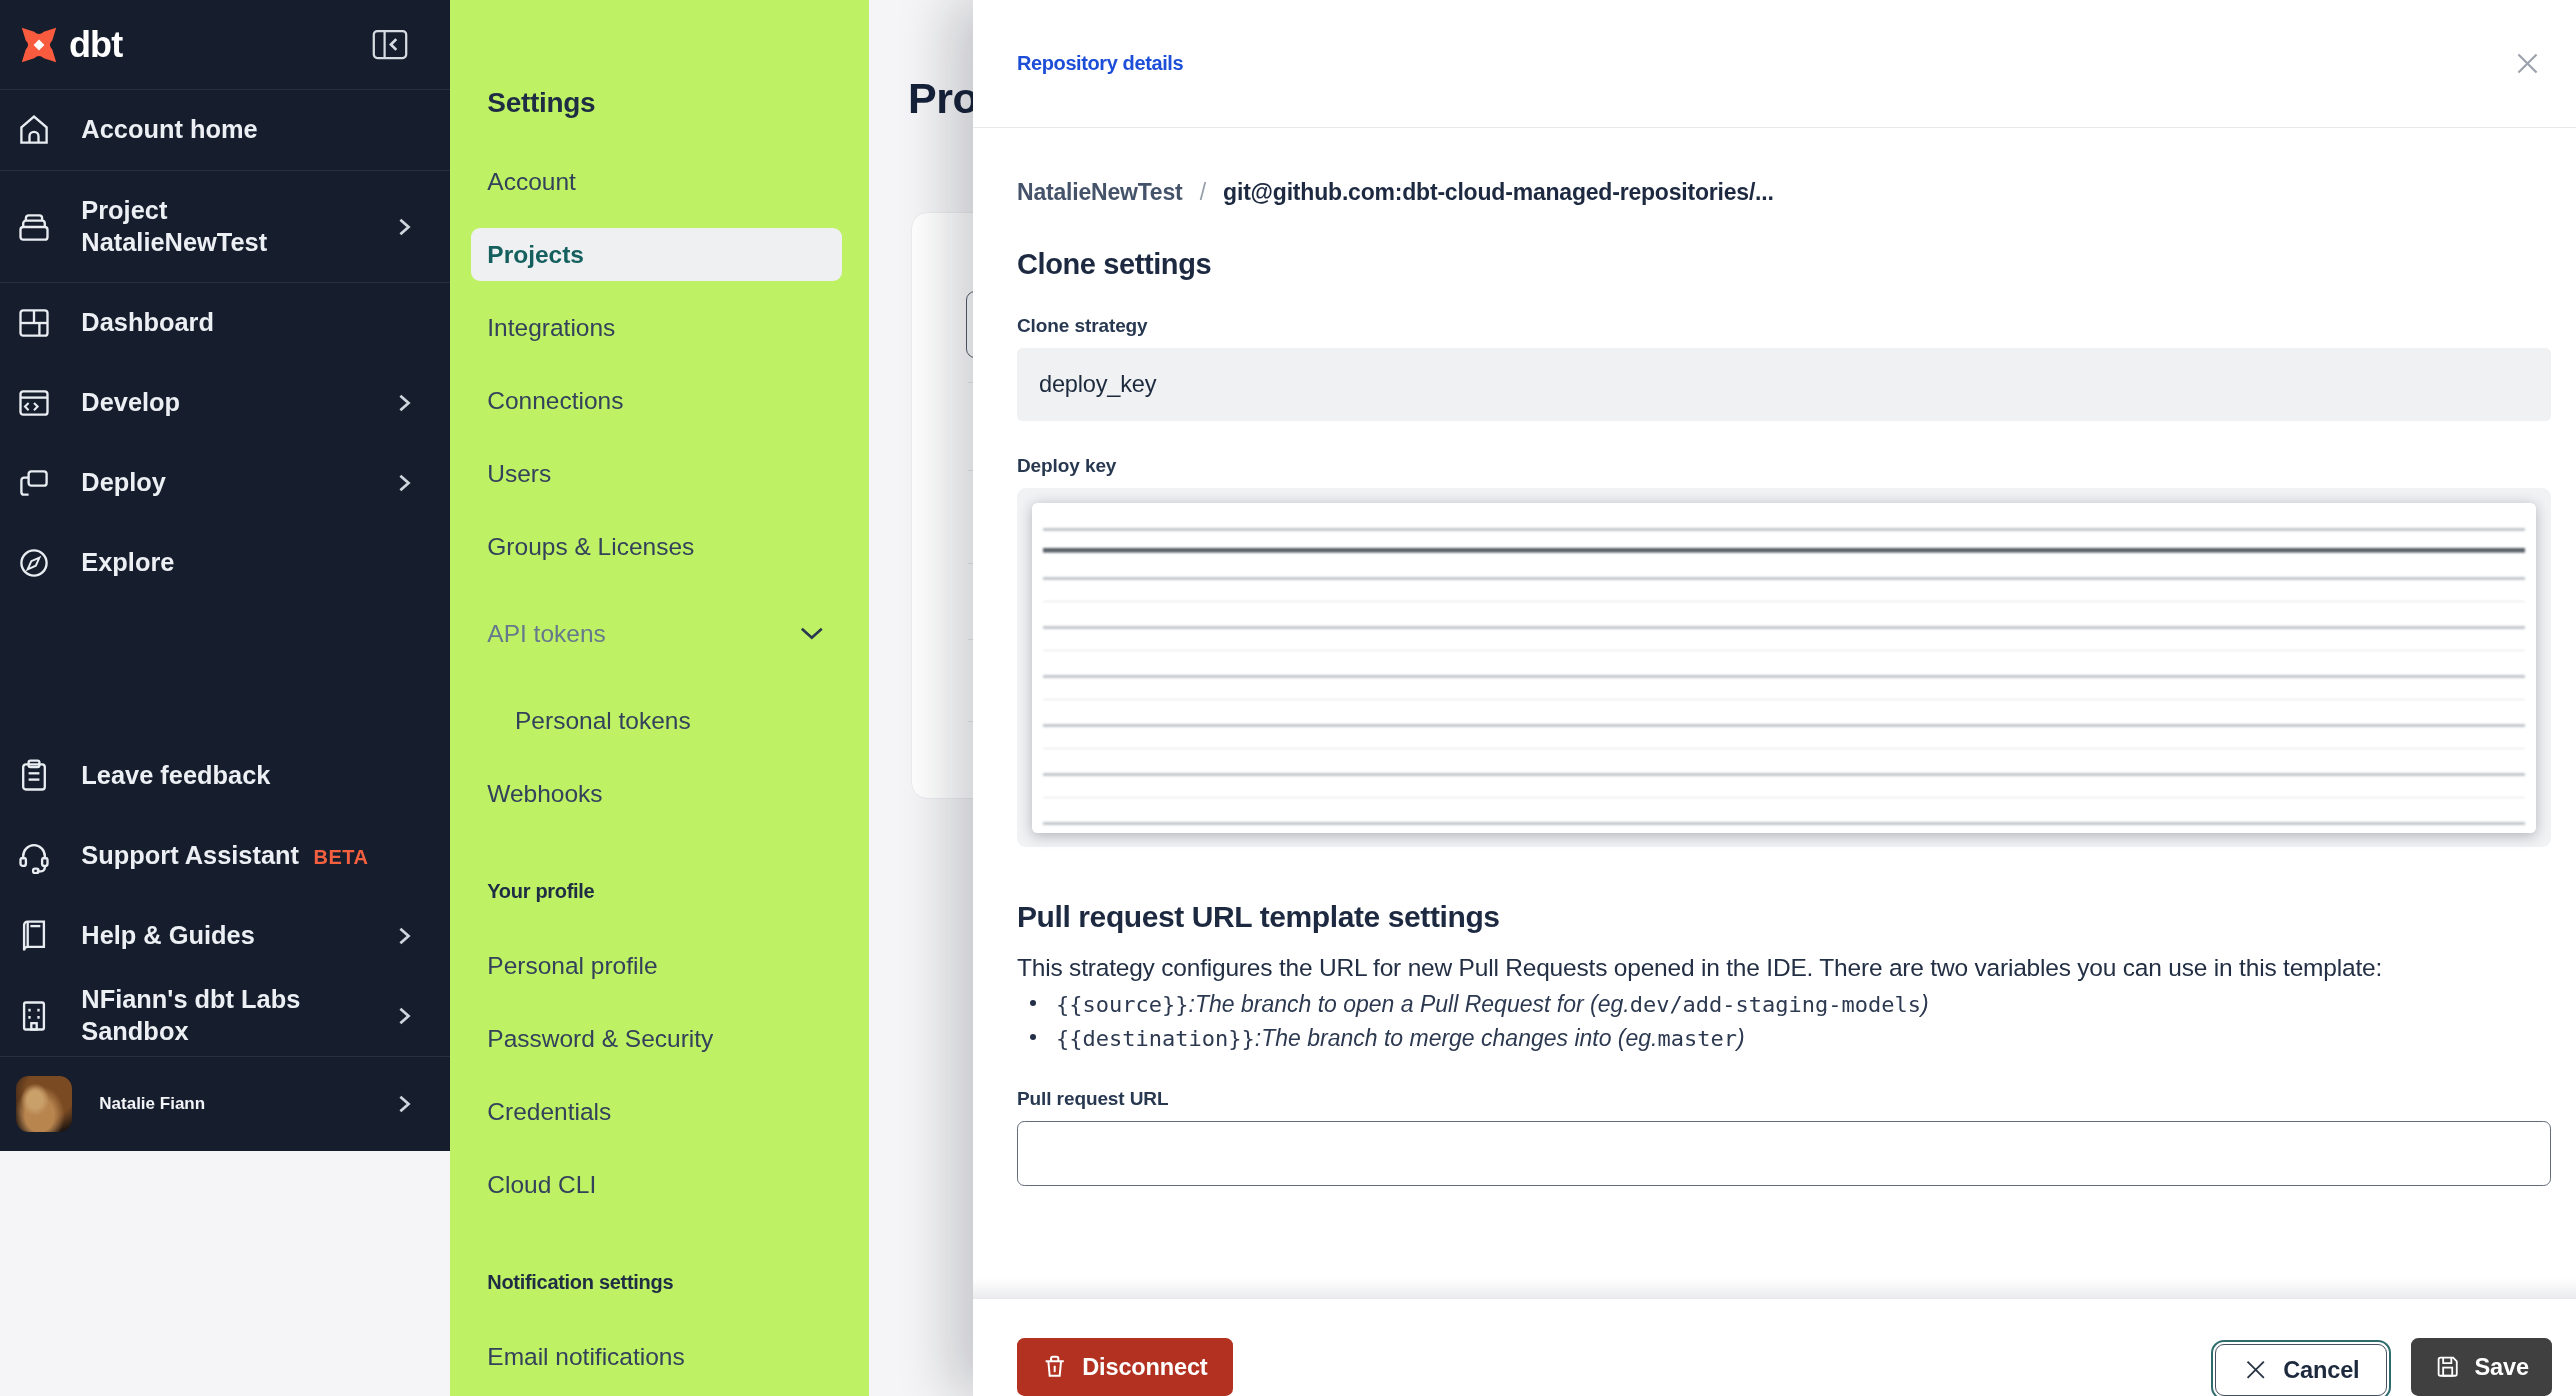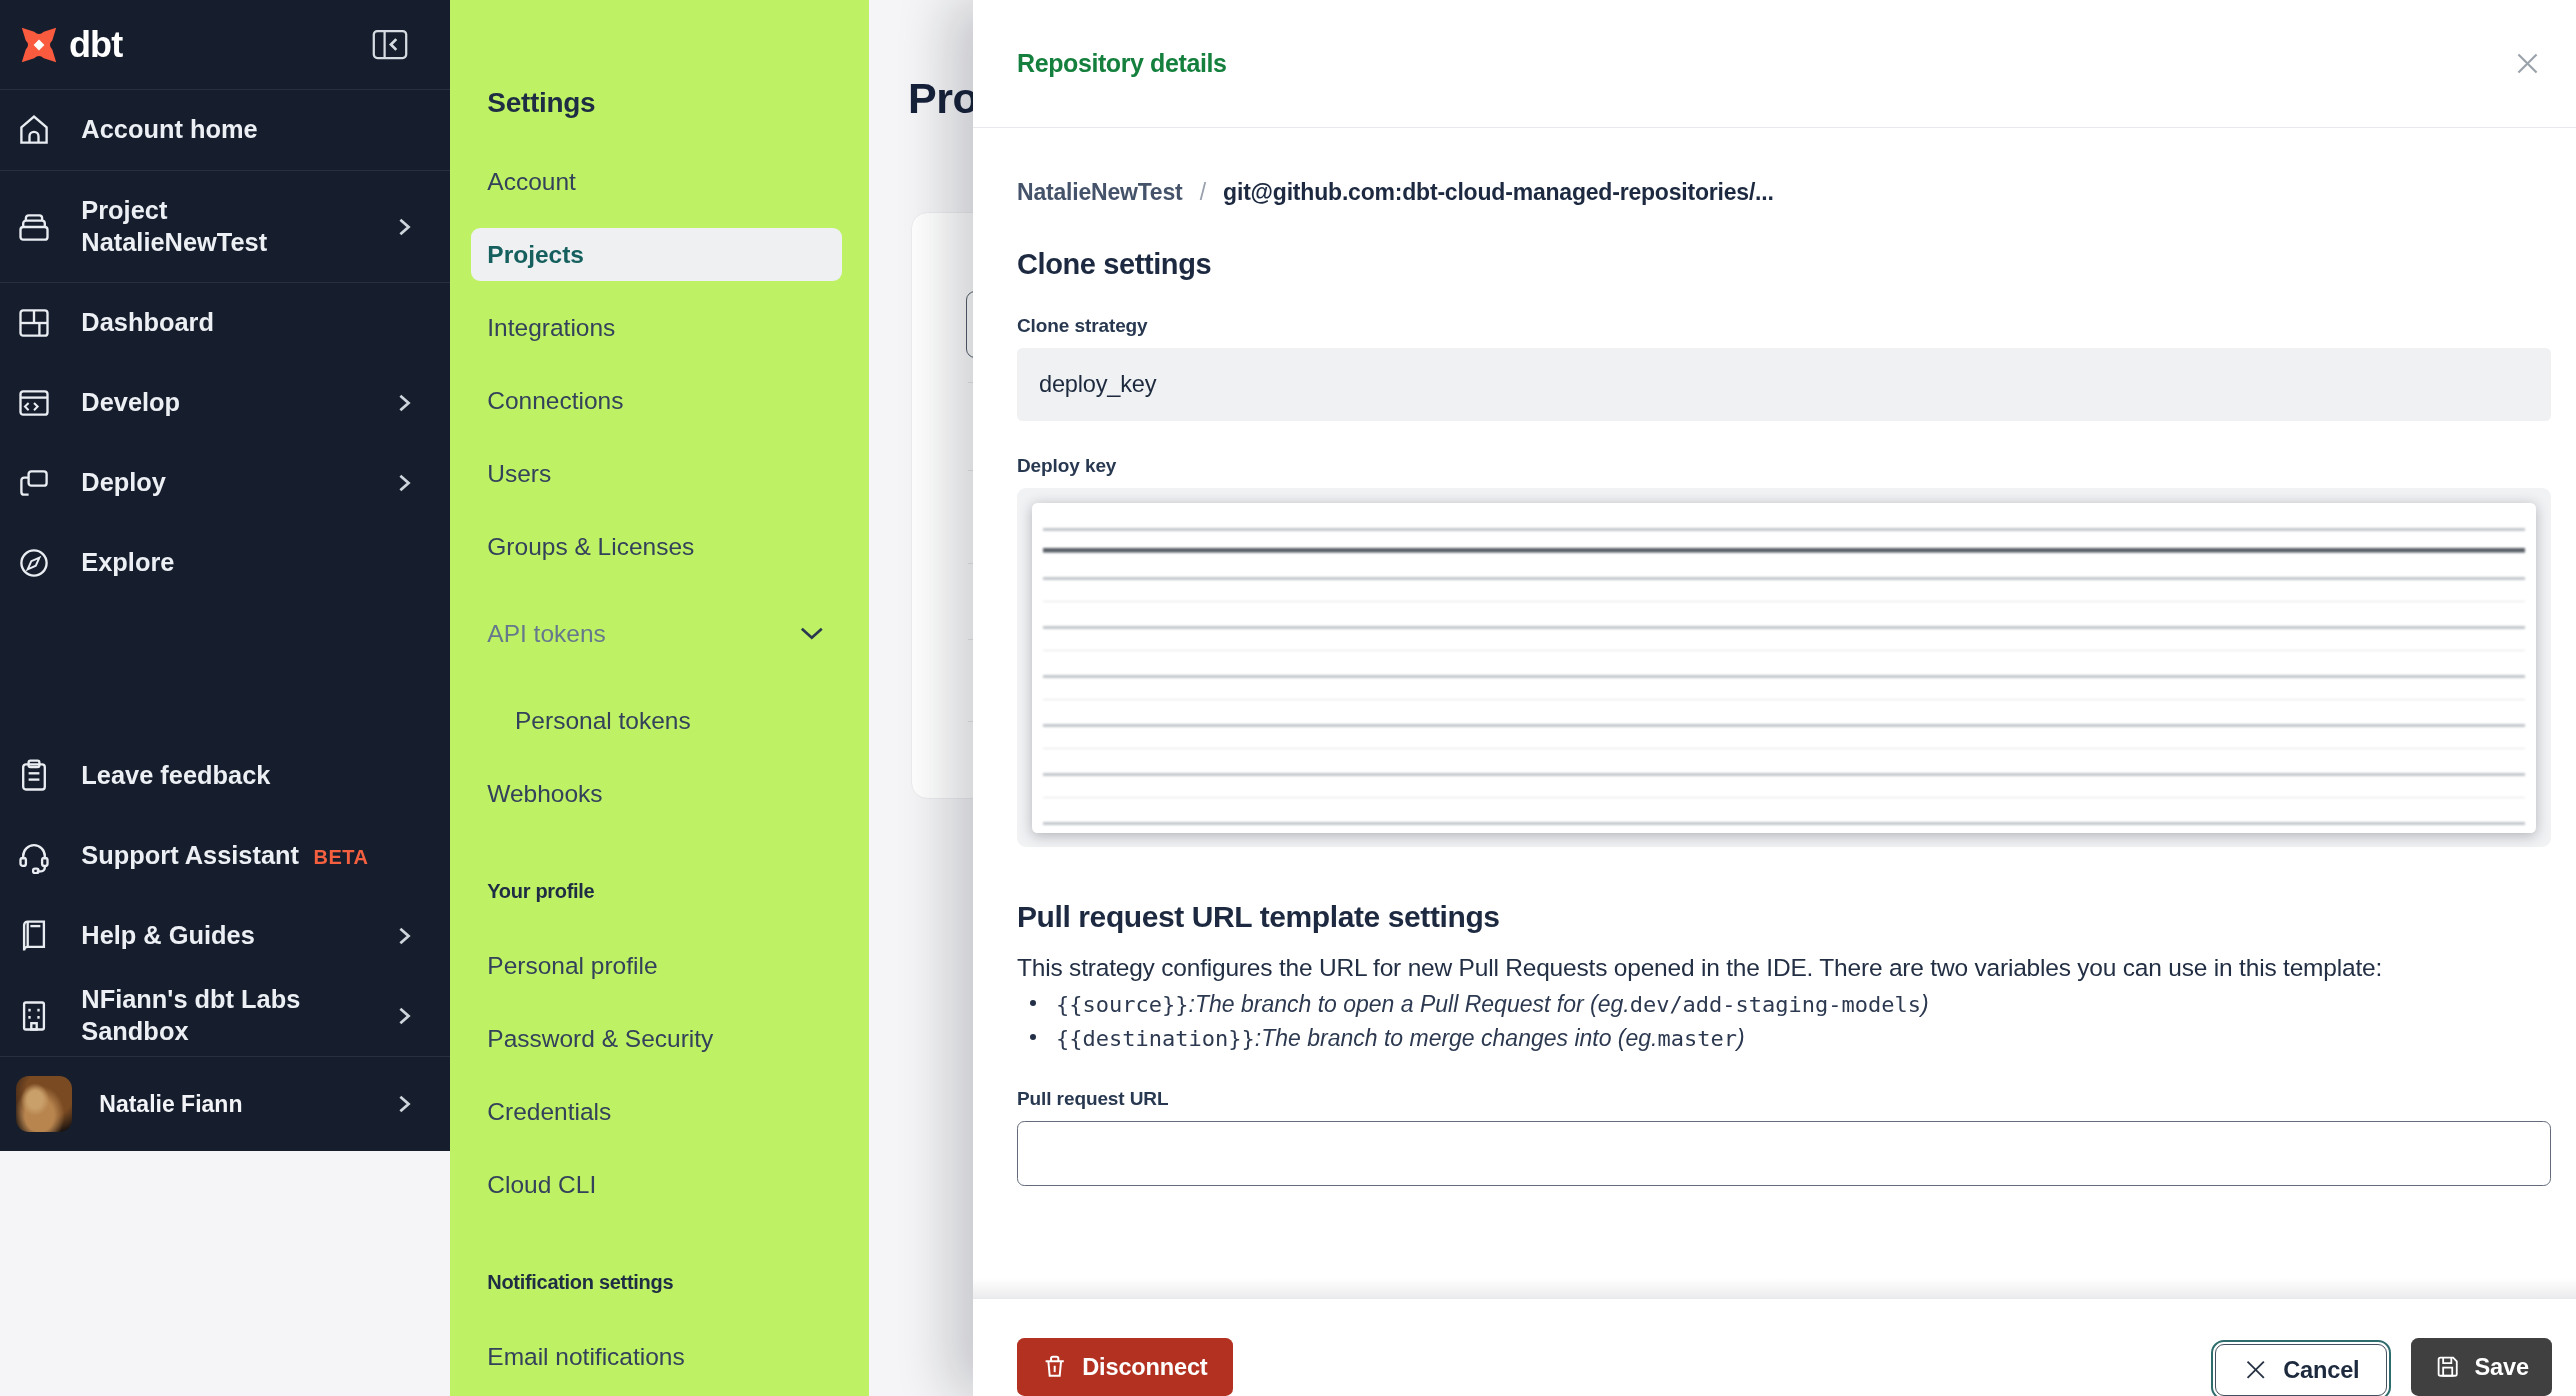--- a/index.html
+++ b/index.html
@@ -21,21 +21,21 @@
   .proj-item{min-height:111px;}
   .side-spacer{flex:1 1 auto;}
   .beta-badge{font-size:20px;font-weight:700;color:#f4603f;margin-left:14.5px;letter-spacing:0.5px;}
   .user-row{border-top:0.9px solid #28303f;min-height:94px;display:flex;align-items:center;padding:0 36px 0 16.3px;gap:27px;cursor:pointer;}
   .avatar{width:56px;height:56px;border-radius:12.7px;flex:0 0 auto;
     background:
       radial-gradient(23.6px 27px at 34% 42%, #caa06a 0 32%, rgba(0,0,0,0) 60%),
       radial-gradient(36px 42px at 42% 70%, #b8854f 0 40%, rgba(0,0,0,0) 70%),
       radial-gradient(54px 54px at 60% 30%, #7a4a22 0 45%, rgba(0,0,0,0) 75%),
       linear-gradient(145deg,#3a2417,#1c1410 70%);}
-  .user-name{flex:1;font-size:23px;font-weight:700;color:#f2f4f7;}
+  .user-name{flex:1;font-size:17px;font-weight:700;color:#f2f4f7;}
 
   
   .settings-col{position:absolute;left:450px;top:0;width:419px;height:1396px;background:#bef264;color:#2f3d52;}
   .settings-inner{padding:87px 0 0 21px;}
   .settings-h{font-size:28px;font-weight:700;color:#1e2c44;margin:0 0 0 16.3px;letter-spacing:-0.3px;}
   .s-item{width:371px;box-sizing:border-box;display:flex;align-items:center;height:53px;margin-top:20px;padding:0 18px 0 16.3px;border-radius:9px;font-size:24.5px;color:#33415a;cursor:pointer;}
   .s-item.first{margin-top:36px;justify-content:center;}
   .s-item.active{background:#eef0f2;color:#15605e;font-weight:700;}
   .s-item.muted{color:#66788c;}
   .s-item .flex1{flex:1;}
@@ -47,21 +47,21 @@
   
   .page-behind{position:absolute;left:870px;top:0;right:0;height:1396px;background:#f5f5f7;}
   .page-title{position:absolute;left:38px;top:74px;font-size:43px;font-weight:700;color:#16223a;letter-spacing:-0.5px;}
   .page-card{position:absolute;left:41px;top:212px;width:690px;height:585px;background:#ffffff;border:0.9px solid #ececef;border-radius:16.3px;}
   .card-btn-frag{position:absolute;left:54px;top:78px;width:381px;height:65px;border:1.8px solid #525d6c;border-radius:9px;background:#fff;}
   .card-line{position:absolute;left:56px;right:-1.8px;height:0.9px;background:#e9ebed;}
 
   
   .drawer{position:absolute;left:973px;top:0;width:1603px;height:1396px;background:#ffffff;box-shadow:-23.6px 0 51px rgba(15,20,30,.20);display:flex;flex-direction:column;box-sizing:border-box;}
   .drawer-header{flex:0 0 auto;height:128px;display:flex;align-items:center;padding:0 34px 0 44px;border-bottom:0.9px solid #e7e9ec;box-sizing:border-box;}
-  .drawer-title{font-size:25px;font-weight:700;color:#15803d;letter-spacing:-0.4px;flex:1;}
+  .drawer-title{font-size:20px;font-weight:700;color:#1d4ed8;letter-spacing:-0.4px;flex:1;}
   .close-btn{width:29px;height:29px;cursor:pointer;}
   .drawer-body{flex:1 1 auto;padding:0 25.4px 0 44px;overflow:hidden;color:#222f46;}
   .crumb{margin-top:51px;font-size:23px;letter-spacing:-0.2px;}
   .crumb .proj{color:#45536a;font-weight:600;}
   .crumb .sep{color:#97a0ac;margin:0 11px;font-weight:400;}
   .crumb .repo{color:#1c2940;font-weight:700;}
   .sec-h{margin-top:42px;font-size:29px;font-weight:700;color:#1c2940;letter-spacing:-0.4px;}
   .fld-lbl{margin-top:34px;font-size:19px;font-weight:700;color:#273850;letter-spacing:-0.1px;}
   .ro-input{margin-top:11px;height:73px;background:#f0f1f3;border-radius:5.4px;display:flex;align-items:center;padding:0 22px;font-size:23.6px;color:#1d2a3e;letter-spacing:-0.2px;}
   .key-box{position:relative;margin-top:11px;height:359px;background:#f1f2f4;border-radius:9px;}

